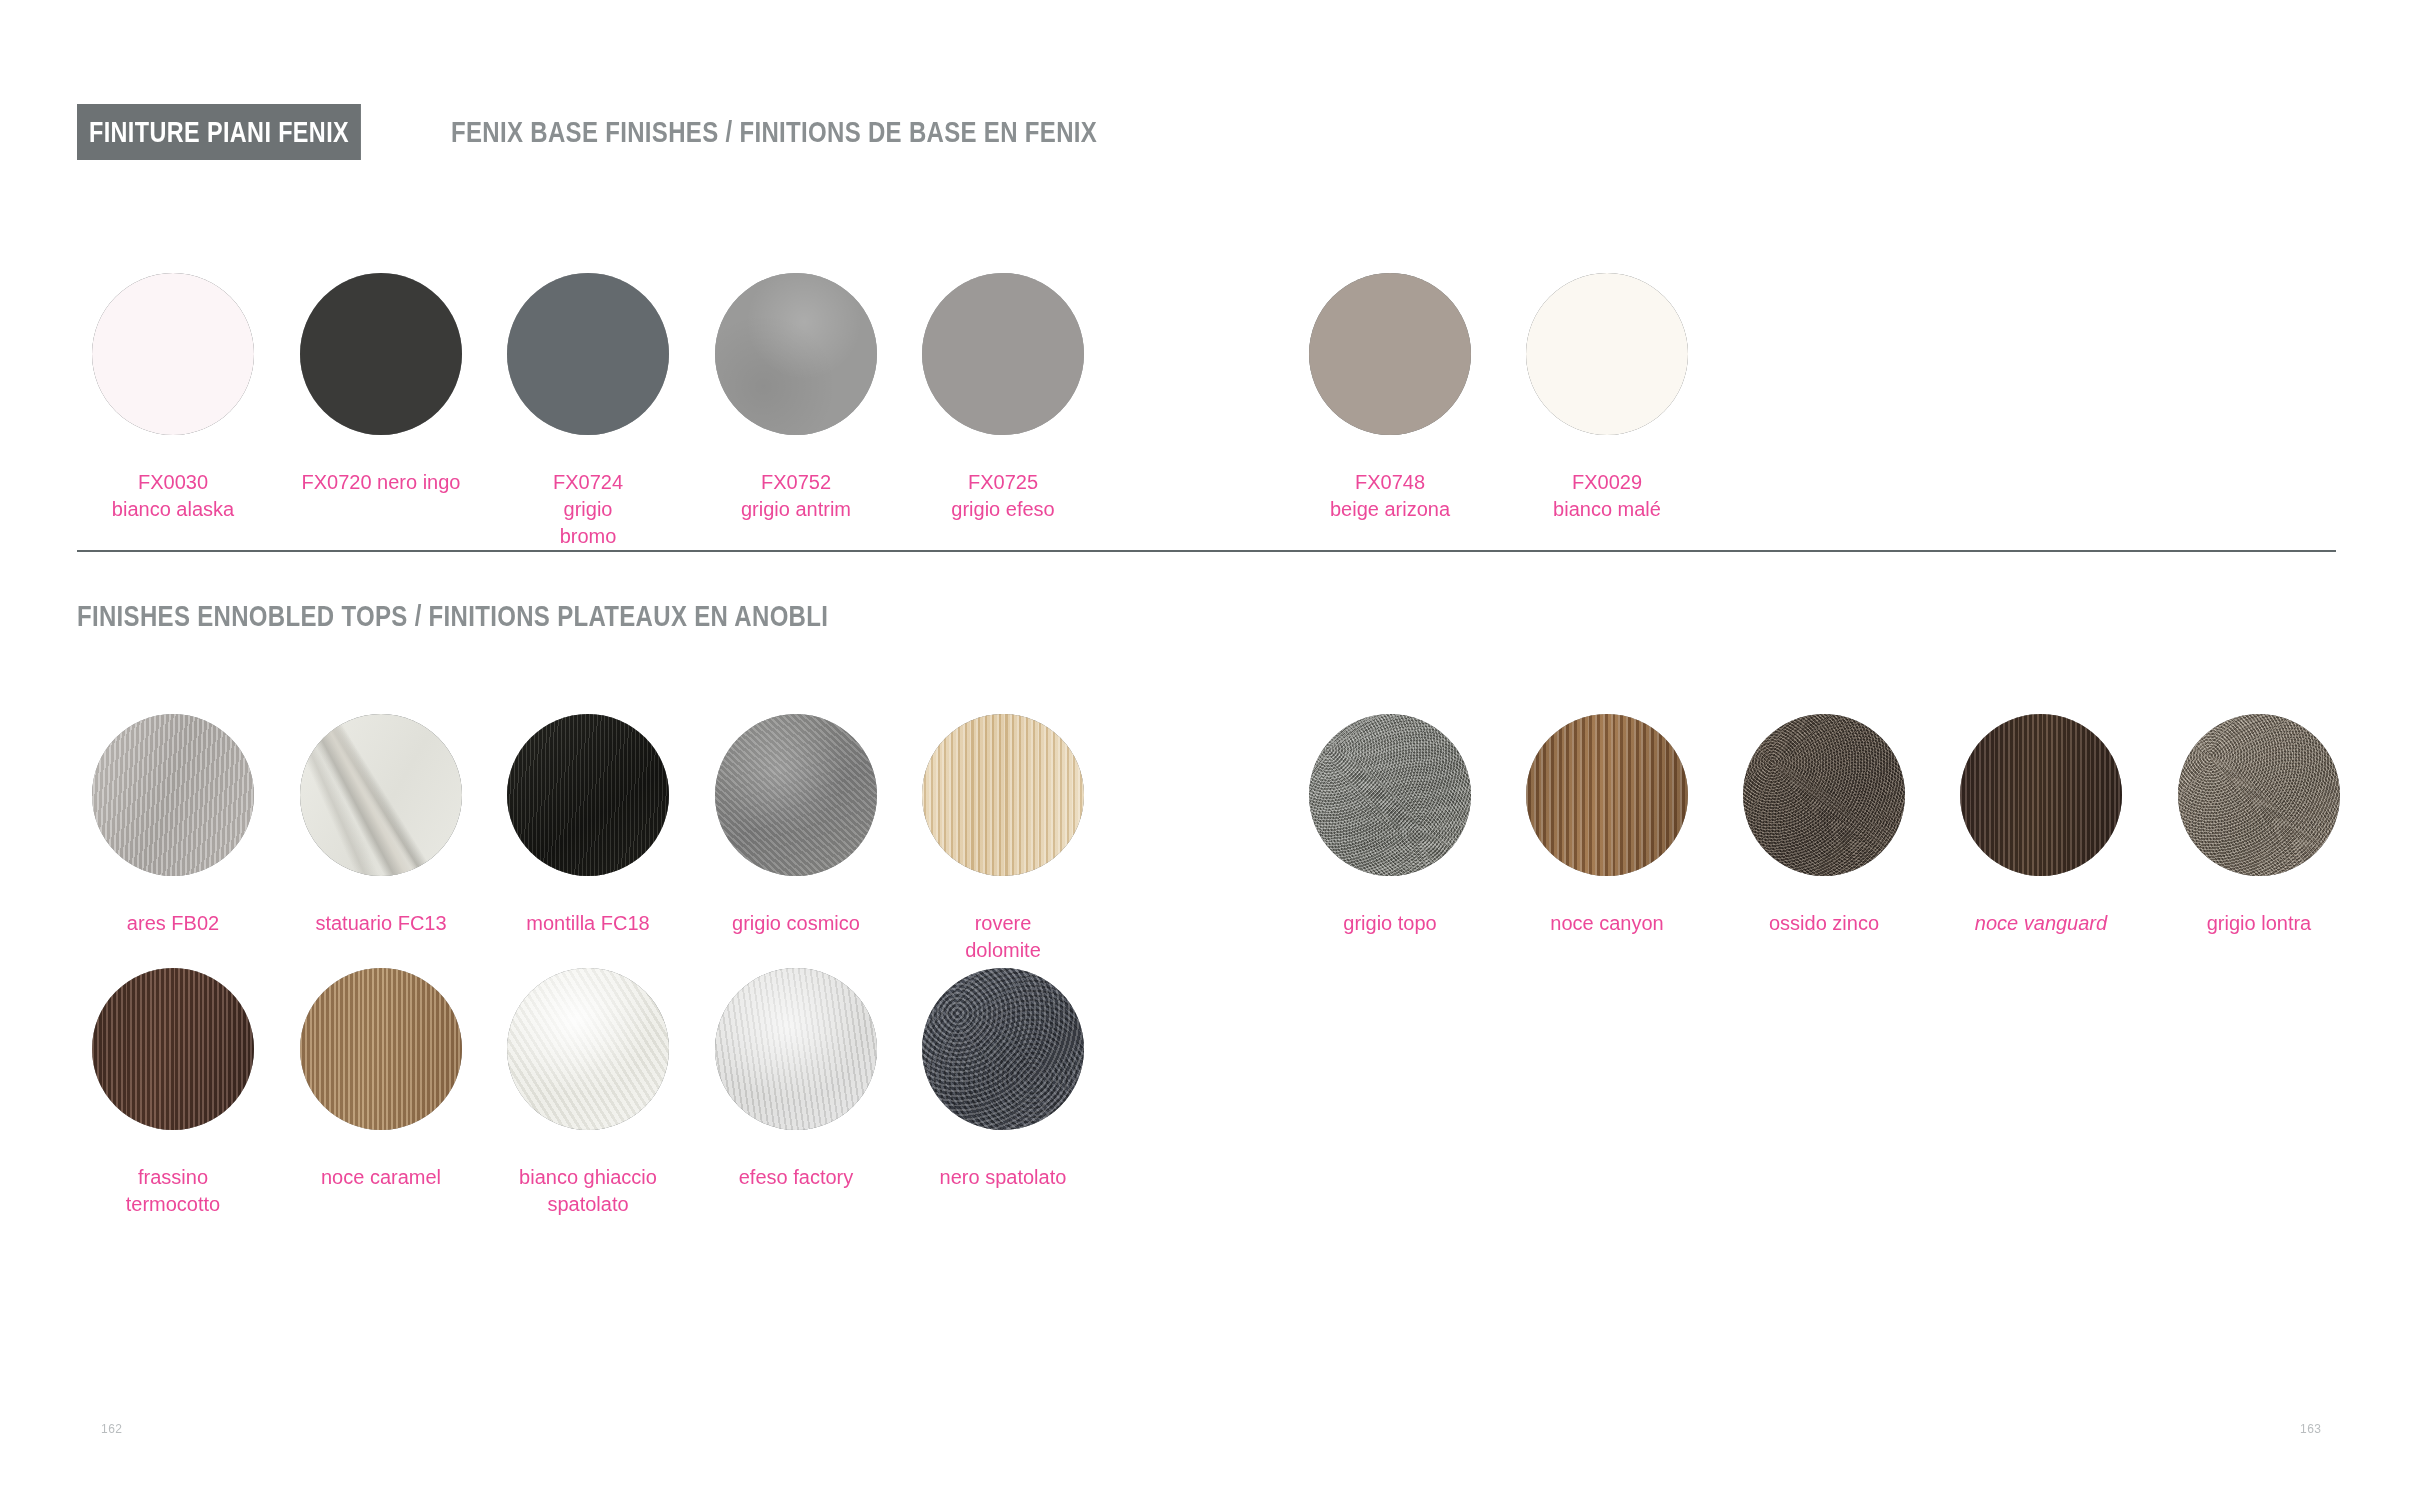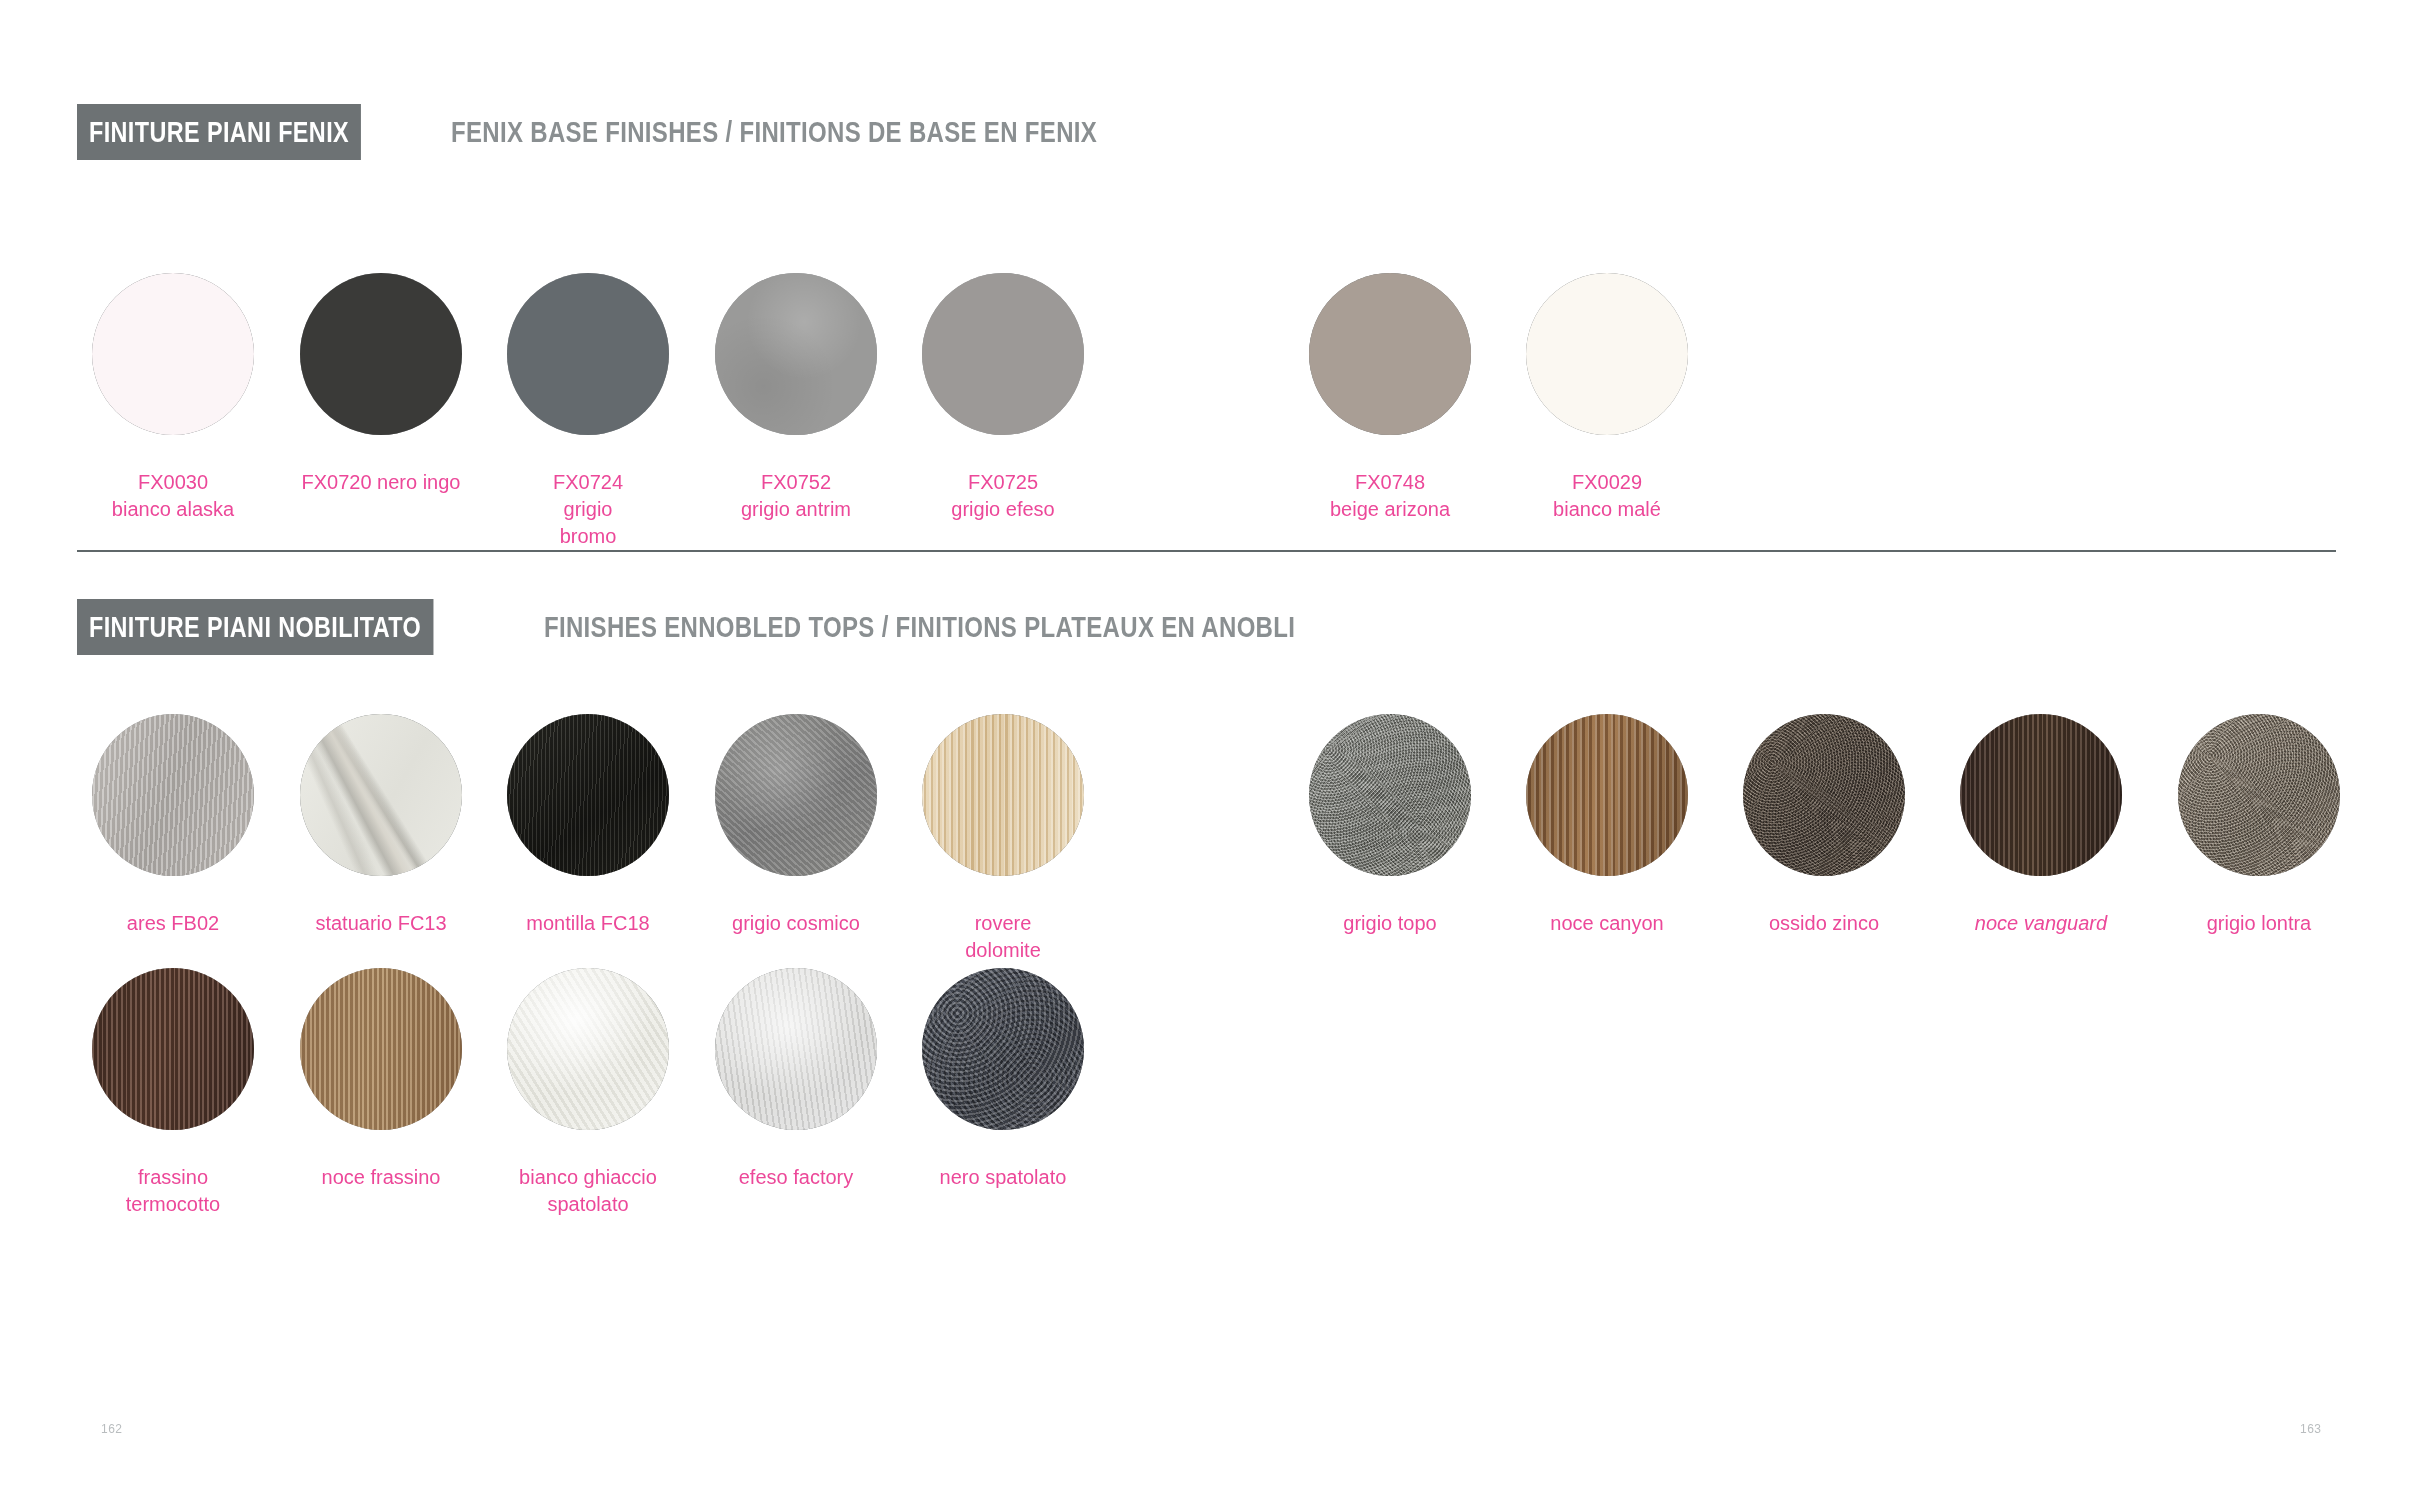--- a/index.html
+++ b/index.html
@@ -171,23 +171,20 @@
         <div class="label">
           <div>FX0029</div>
           <div>bianco malé</div>
         </div>
       </div>
     </div>
 
   <div class="divider" style="left:77px; top:550px; width:2259px;"></div>
 
   <div class="section-header" style="left:77px; top:599px;">
-    <span class="badge-wrap">
-      <span class="badge">FINITURE PIANI NOBILITATO</span>
-    </span>
     <span class="subtitle">FINISHES ENNOBLED TOPS / FINITIONS PLATEAUX EN ANOBLI</span>
   </div>
 
   <div id="sec1">
       <div class="swatch" style="left: 82px; top: 714px;">
         <div class="disc soft">
           <div class="tex" style="background: repeating-linear-gradient(93deg, rgba(255, 255, 255, 0.3) 0px, rgba(255, 255, 255, 0.3) 1.9px, rgba(0, 0, 0, 0.05) 1.9px, rgba(0, 0, 0, 0.05) 4.8px), linear-gradient(110deg, rgb(195, 191, 187) 0%, rgb(170, 166, 162) 48%, rgb(185, 181, 177) 100%);"></div>
         </div>
         <div class="label">
           <div>ares FB02</div>
@@ -273,21 +270,21 @@
         <div class="label">
           <div>frassino</div>
           <div>termocotto</div>
         </div>
       </div>
       <div class="swatch" style="left: 290px; top: 968px;">
         <div class="disc soft">
           <div class="tex" style="background: repeating-linear-gradient(90deg, rgba(255, 235, 205, 0.26) 0px, rgba(255, 235, 205, 0.26) 1.9px, rgba(90, 60, 35, 0.26) 1.9px, rgba(90, 60, 35, 0.26) 4.8px), linear-gradient(96deg, rgb(156, 122, 86) 0%, rgb(169, 136, 96) 45%, rgb(142, 108, 74) 100%);"></div>
         </div>
         <div class="label">
-          <div>noce frassino</div>
+          <div>noce caramel</div>
         </div>
       </div>
       <div class="swatch" style="left: 497px; top: 968px;">
         <div class="disc outlined">
           <div class="tex" style="background: radial-gradient(circle at 42% 32%, rgba(255, 255, 255, 0.9), transparent 52%), repeating-linear-gradient(58deg, rgba(0, 0, 0, 0.043) 0px, rgba(0, 0, 0, 0.043) 2.9px, rgba(255, 255, 255, 0.3) 2.9px, rgba(255, 255, 255, 0.3) 6.8px), linear-gradient(150deg, rgb(243, 243, 238) 0%, rgb(231, 231, 223) 60%, rgb(240, 240, 234) 100%);"></div>
         </div>
         <div class="label">
           <div>bianco ghiaccio</div>
           <div>spatolato</div>
         </div>

